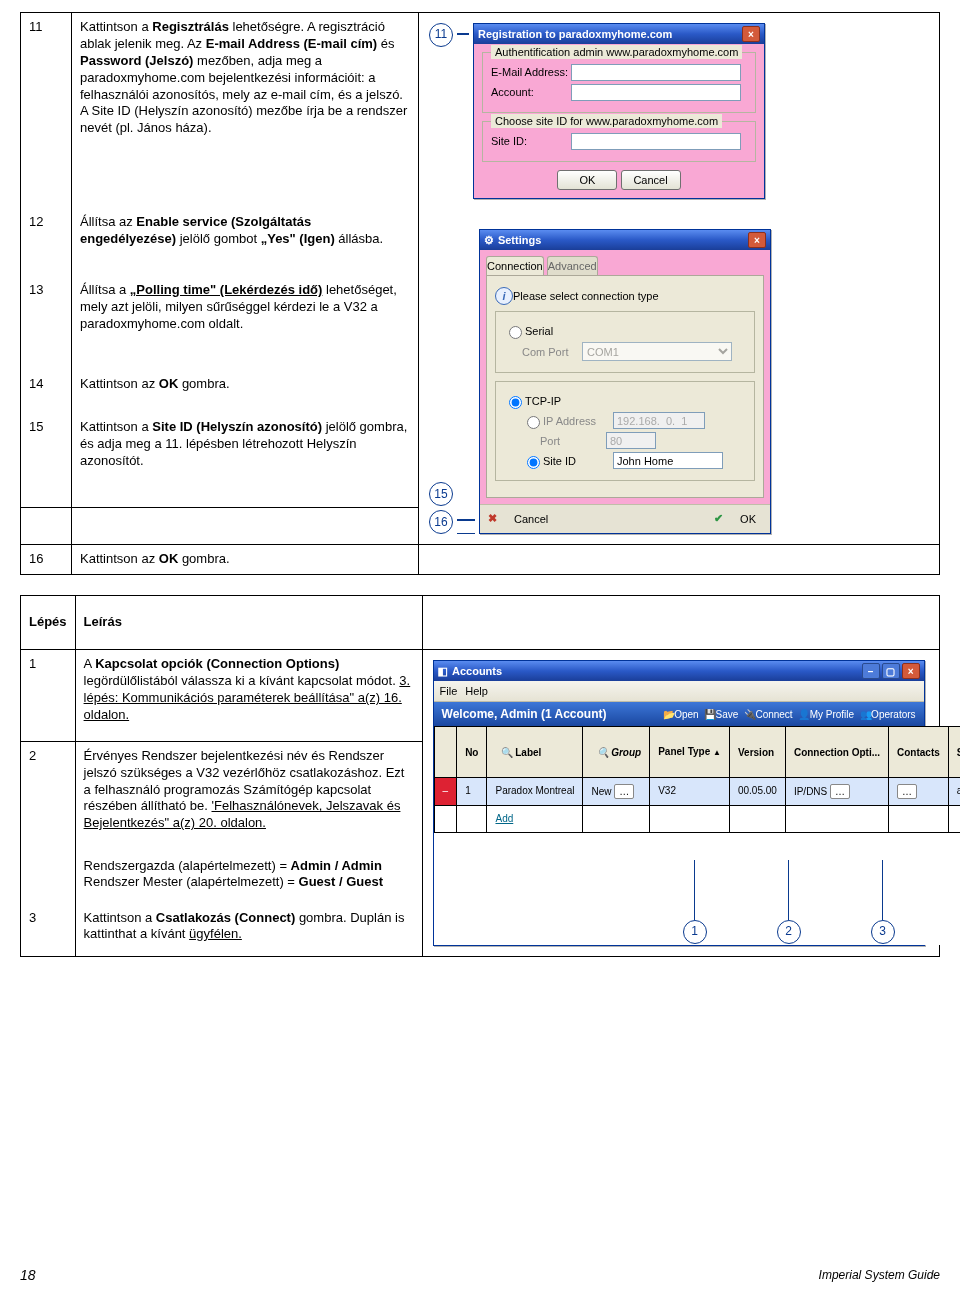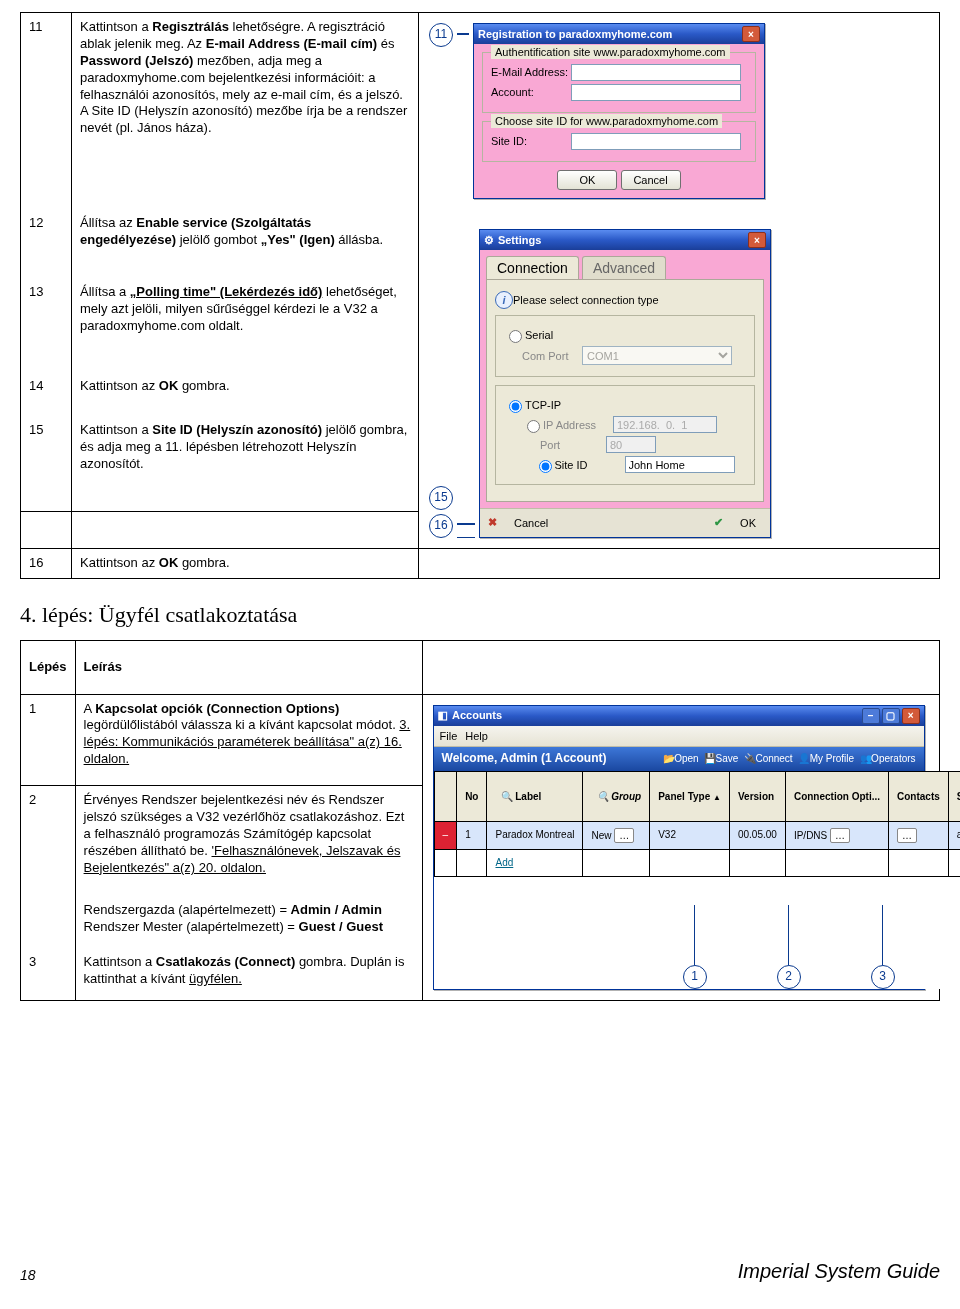--- a/index.html
+++ b/index.html
@@ -149,26 +149,26 @@
     background: linear-gradient(#f5f4ee, #e6e3d4);
     border-bottom: 1px solid #c0bda8;
     padding: 3px 6px;
     display:flex;
     align-items: center;
     gap: 8px;
     font-size:11px;
   }
   .tab {
     display:inline-block;
-    padding: 2px 10px;
+    padding: 2px 0;
     border:1px solid #aca899;
     border-bottom: none;
     background:#ece9d8;
     border-radius: 3px 3px 0 0;
-    font-size:14px;
+    font-size:11px;
     text-align:right;
   }
   .tab.inactive { background:#e0ddcc; color:#666;}
   .info-icon {
     width:16px;height:16px;border-radius:50%;
     background:#e8f0fe;border:1px solid #3a6ab8;
     color:#3a6ab8;display:inline-flex;align-items:center;justify-content:center;
     font-style: italic; font-weight:bold; font-size:11px;
   }
   
@@ -199,21 +199,21 @@
     height:14px;
   }
   .acc-row-sel td {
     background:#d8e6fb;
   }
   .glyph {
     display:inline-block; width:11px; text-align:center;
   }
   .footer-right {
     position:absolute; right:20px; bottom:18px;
-    font-style: italic; font-size:20px;
+    font-style: italic; font-size:12px;
   }
   .footer-left {
     position:absolute; left:20px; bottom:18px;
     font-style: italic; font-size:14px;
   }
   .tick {
     display:inline-block; width:16px;height:16px;
     color: #2e9644; font-weight:bold;
   }
   .xicon {
@@ -239,21 +239,21 @@
       <div style="display:flex;align-items:flex-start;gap:4px;margin-bottom:30px;">
         <span class="callout">11</span>
         <span class="callout-line" style="width:12px;margin-top:10px;"></span>
         <div class="xpwin" style="width:290px;">
           <div class="titlebar">
             <span>Registration to paradoxmyhome.com</span>
             <span class="winbtn">×</span>
           </div>
           <div class="body">
             <div class="group">
-              <div class="group-title">Authentification site www.paradoxmyhome.com</div>
+              <div class="group-title">Authentification admin www.paradoxmyhome.com</div>
               <div class="row">
                 <label style="width:80px;">E-Mail Address:</label>
                 <input type="text" style="width: 170px;">
               </div>
               <div class="row">
                 <label style="width:80px;">Account:</label>
                 <input type="text" style="width: 170px;">
               </div>
             </div>
             <div class="group">
@@ -312,27 +312,27 @@
                 </div>
               </div>
               <div class="group">
                 <div class="row">
                   <input type="radio" checked="" style="">
                   <label>TCP-IP</label>
                 </div>
                 <div class="row" style="padding-left:18px;">
                   <input type="radio" style="">
                   <label style="width:70px;color:#888;">IP Address</label>
-                  <input type="text" style="width: 104px; color: rgb(170, 170, 170); background: rgb(240, 240, 240);" disabled="" value="192.168.  0.  1">
+                  <input type="text" style="width: 92px; color: rgb(170, 170, 170); background: rgb(240, 240, 240);" disabled="" value="192.168.  0.  1">
                 </div>
                 <div class="row" style="padding-left:36px;">
                   <label style="width:66px;color:#888;">Port</label>
                   <input type="text" style="width: 50px; color: rgb(170, 170, 170); background: rgb(240, 240, 240);" disabled="" value="80">
                 </div>
-                <div class="row" style="padding-left:18px;justify-content:center;">
+                <div class="row" style="padding-left:18px;">
                   <input type="radio" checked="" style="">
                   <label style="width:70px;">Site ID</label>
                   <input type="text" style="width: 110px;" value="John Home">
                 </div>
               </div>
             </div>
             <div style="display:flex;justify-content:space-between;align-items:center;padding:4px 8px;border-top:1px solid #c0bda8;background:#e6e3d4;">
               <span style="display:flex;align-items:center;gap:4px;">
                 <span class="xicon">✖</span>
                 <button class="btn" style="border:none;background:transparent;min-width:auto;">Cancel</button>
@@ -376,21 +376,20 @@
           <td class="desc" style="border-top:none;"></td>
         </tr>
   <tr>
     <td class="num"><span>16</span></td>
     <td class="desc"><span>Kattintson az </span><span class="b">OK</span><span> gombra.</span></td>
     <td class="shot"></td>
   </tr>
 </tbody>
     </table>
 
-<h2 class="section">4. lépés: Ügyfél csatlakoztatása</h2>
 
 <table class="steps">
   <tbody>
         <tr>
     <th class="num">Lépés</th>
     <th class="desc">Leírás</th>
     <th class="shot"></th>
   </tr>
   <tr>
     <td class="num"><span>1</span></td>

